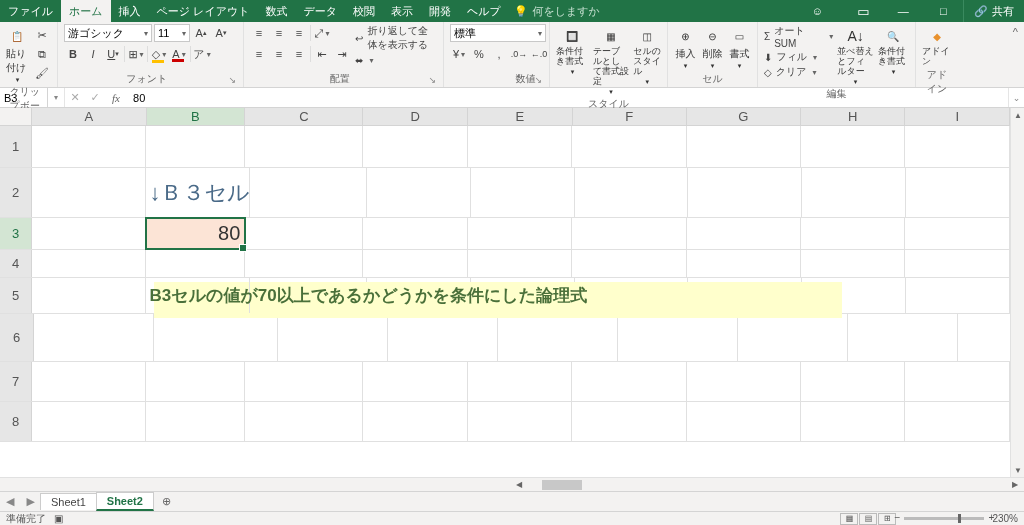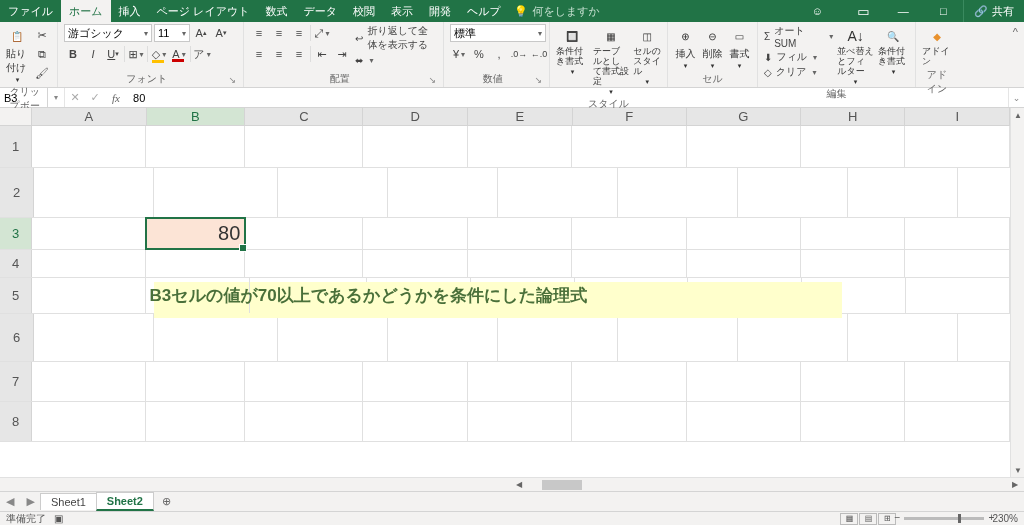--- a/index.html
+++ b/index.html
@@ -241,21 +241,21 @@
         <div class="small-btn arrow-down">
             <span>¥</span>
           </div>
         <div class="small-btn">%</div>
         <div class="small-btn">,</div>
         <div class="small-btn" style="font-size:9px;">.0→</div>
         <div class="small-btn" style="font-size:9px;">←.0</div>
       </div>
     </div>
     <div class="group-wrap">
-        <div class="group-label" style="flex:1;">数値</div>
+        <div class="group-label" style="flex:1;text-align:right;">数値</div>
         <span class="launcher">↘</span>
       </div>
   </div>
 
   <div class="ribbon-group" style="width:118px;">
     <div class="group-body">
       <div class="big-btn" style="width:38px;">
           <span class="icon">🔲</span>
           <span style="font-size:9px; line-height:1.1;">条件付き書式</span>
           <span style="font-size:7px;">▾</span>
@@ -370,20 +370,21 @@
         <div class="cell" style="width: 110px;"></div>
         <div class="cell" style="width: 110px;"></div>
         <div class="cell" style="width: 120px;"></div>
         <div class="cell" style="width: 120px;"></div>
         <div class="cell" style="width: 110px;"></div>
         <div class="cell" style="width: 110px;"></div>
       </div>
       <div class="row-line" style="height: 50px;">
         <div class="row-h">2</div>
         <div class="cell" style="width: 120px;"></div>
+        <div class="cell" style="width: 104px; position: relative; z-index: 3; font-size: 22px; color: rgb(74, 106, 136);">↓Ｂ３セル</div>
         <div class="cell" style="width: 124px;"></div>
         <div class="cell" style="width: 110px;"></div>
         <div class="cell" style="width: 110px;"></div>
         <div class="cell" style="width: 120px;"></div>
         <div class="cell" style="width: 120px;"></div>
         <div class="cell" style="width: 110px;"></div>
         <div class="cell" style="width: 110px;"></div>
       </div>
       <div class="row-line" style="height: 32px;">
         <div class="row-h sel">3</div>

